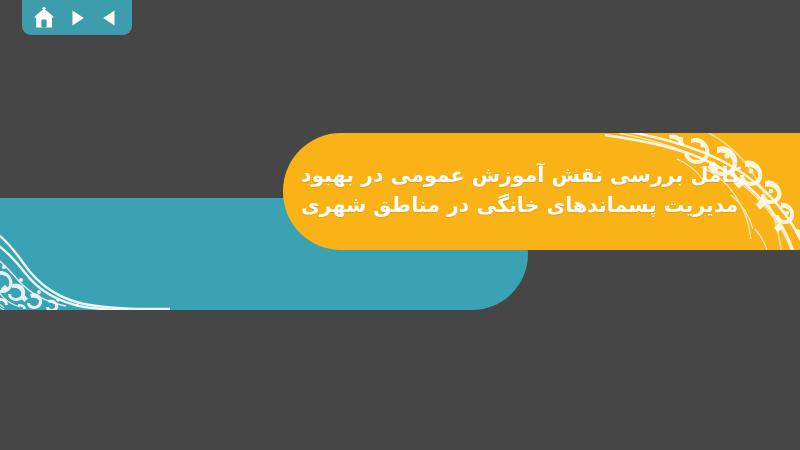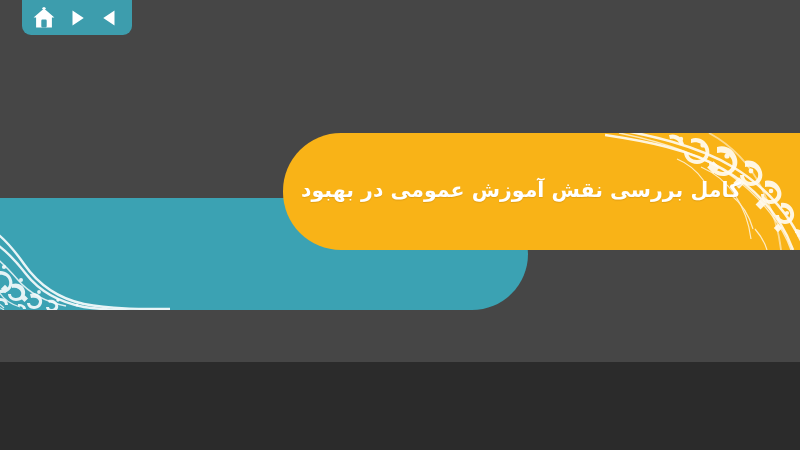--- a/index.html
+++ b/index.html
@@ -4,21 +4,21 @@
 <title>Presentation Slide</title>
 <style>
   html, body {
     margin: 0;
     padding: 0;
     background: #2b2b2b;
   }
   #slide {
     position: relative;
     width: 800px;
-    height: 362px;
+    height: 450px;
     overflow: hidden;
     background: #464646;
     font-family: "DejaVu Sans", sans-serif;
   }
 
   
   #navbar {
     position: absolute;
     left: 22px;
     top: 0;
@@ -195,20 +195,21 @@
         <path d="M126,62 c10,8 18,20 22,34"></path>
         <path d="M150,96 c6,7 10,14 12,21"></path>
       </g>
       <g fill="none" stroke="#ffffff" stroke-width="1.8" opacity="0.55">
         <path d="M104,0 c22,12 40,30 52,54 c12,24 18,44 20,63"></path>
       </g>
     </svg>
 
     <div id="title-block">
       <div class="title-line">کامل بررسی نقش آموزش عمومی در بهبود</div>
+      <div class="title-line">مدیریت پسماندهای خانگی در مناطق شهری</div>
     </div>
   </div>
 
   <div id="navbar">
     <div class="nav-btn" title="previous">
       <svg width="20" height="20" viewBox="0 0 20 20">
         <path d="M14.5 2.5 L14.5 17.5 L4 10.6 Q2.6 10 4 9.4 Z" fill="#ffffff"></path>
       </svg>
     </div>
     <div class="nav-btn" title="next">

